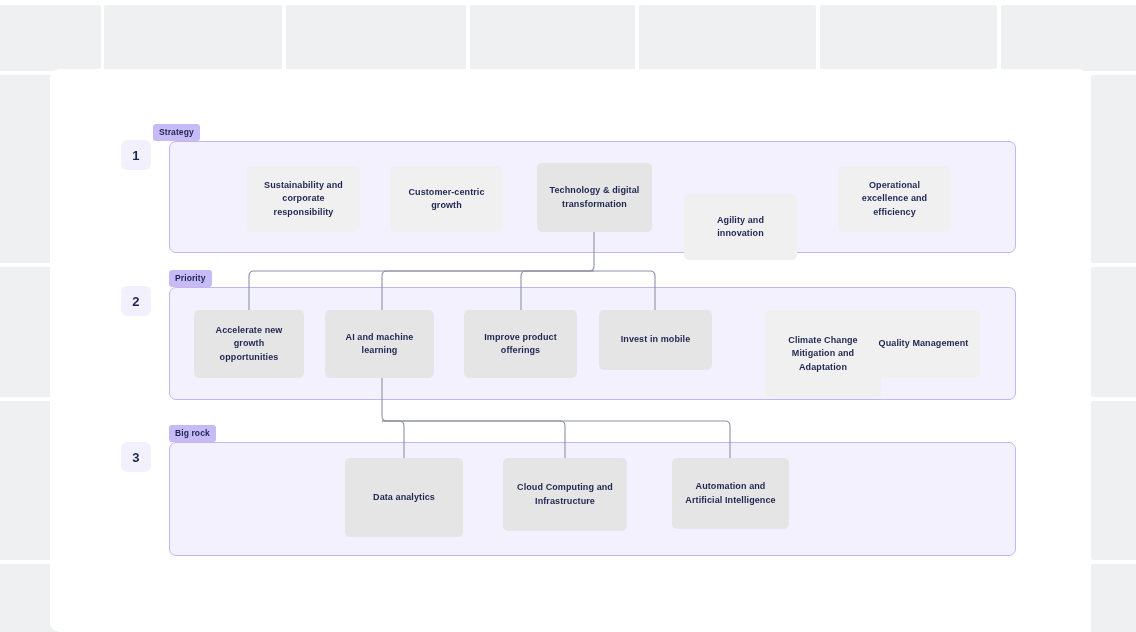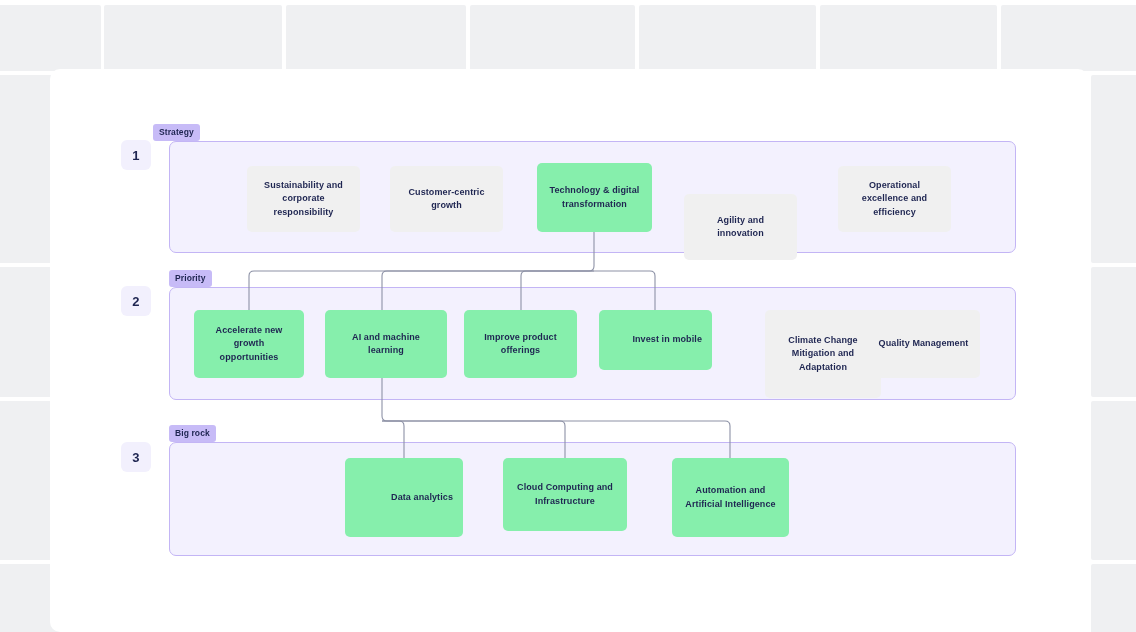--- a/index.html
+++ b/index.html
@@ -103,22 +103,21 @@
     font-weight: bold;
     line-height: 1.45;
     color: #1e2551;
     letter-spacing: 0.1px;
     z-index: 5;
   }
   .node-card.grey {
     background: #f0f0f0;
   }
   .node-card.violet {
-    background: #86efac;
-    justify-content: flex-end;
+    background: #e5e5e5;
   }
   .node-card .label {
     display: block;
     max-width: 100%;
   }
 
   
   #connectors {
     position: absolute;
     inset: 0;
@@ -193,21 +192,21 @@
     <span class="label">Operational excellence and efficiency</span>
   </div>
 
   <div class="row-number" style="left:121px; top:286px;">2</div>
   <div class="lane-tag" style="left:169px; top:270px;">Priority</div>
   <div class="lane" style="top:287px; height:113px;"></div>
 
   <div class="node-card violet" style="left:194px; top:310px; width:110px; height:68px;">
     <span class="label">Accelerate new growth opportunities</span>
   </div>
-  <div class="node-card violet" style="left:325px; top:310px; width:122px; height:68px;">
+  <div class="node-card violet" style="left:325px; top:310px; width:109px; height:68px;">
     <span class="label">AI and machine learning</span>
   </div>
   <div class="node-card violet" style="left:464px; top:310px; width:113px; height:68px;">
     <span class="label">Improve product offerings</span>
   </div>
   <div class="node-card violet" style="left:599px; top:310px; width:113px; height:60px;">
     <span class="label">Invest in mobile</span>
   </div>
   <div class="node-card grey" style="left:733px; top:310px; width:116px; height:88px;margin-left:32px;">
     <span class="label">Climate Change Mitigation and Adaptation</span>
@@ -219,17 +218,17 @@
   <div class="row-number" style="left:121px; top:442px;">3</div>
   <div class="lane-tag" style="left:169px; top:425px;">Big rock</div>
   <div class="lane" style="top:442px; height:114px;"></div>
 
   <div class="node-card violet" style="left:345px; top:458px; width:118px; height:79px;">
     <span class="label">Data analytics</span>
   </div>
   <div class="node-card violet" style="left:503px; top:458px; width:124px; height:73px;">
     <span class="label">Cloud Computing and Infrastructure</span>
   </div>
-  <div class="node-card violet" style="left:672px; top:458px; width:117px; height:79px;">
+  <div class="node-card violet" style="left:672px; top:458px; width:117px; height:71px;">
     <span class="label">Automation and Artificial Intelligence</span>
   </div>
 
 </div>
 
 </body></html>

